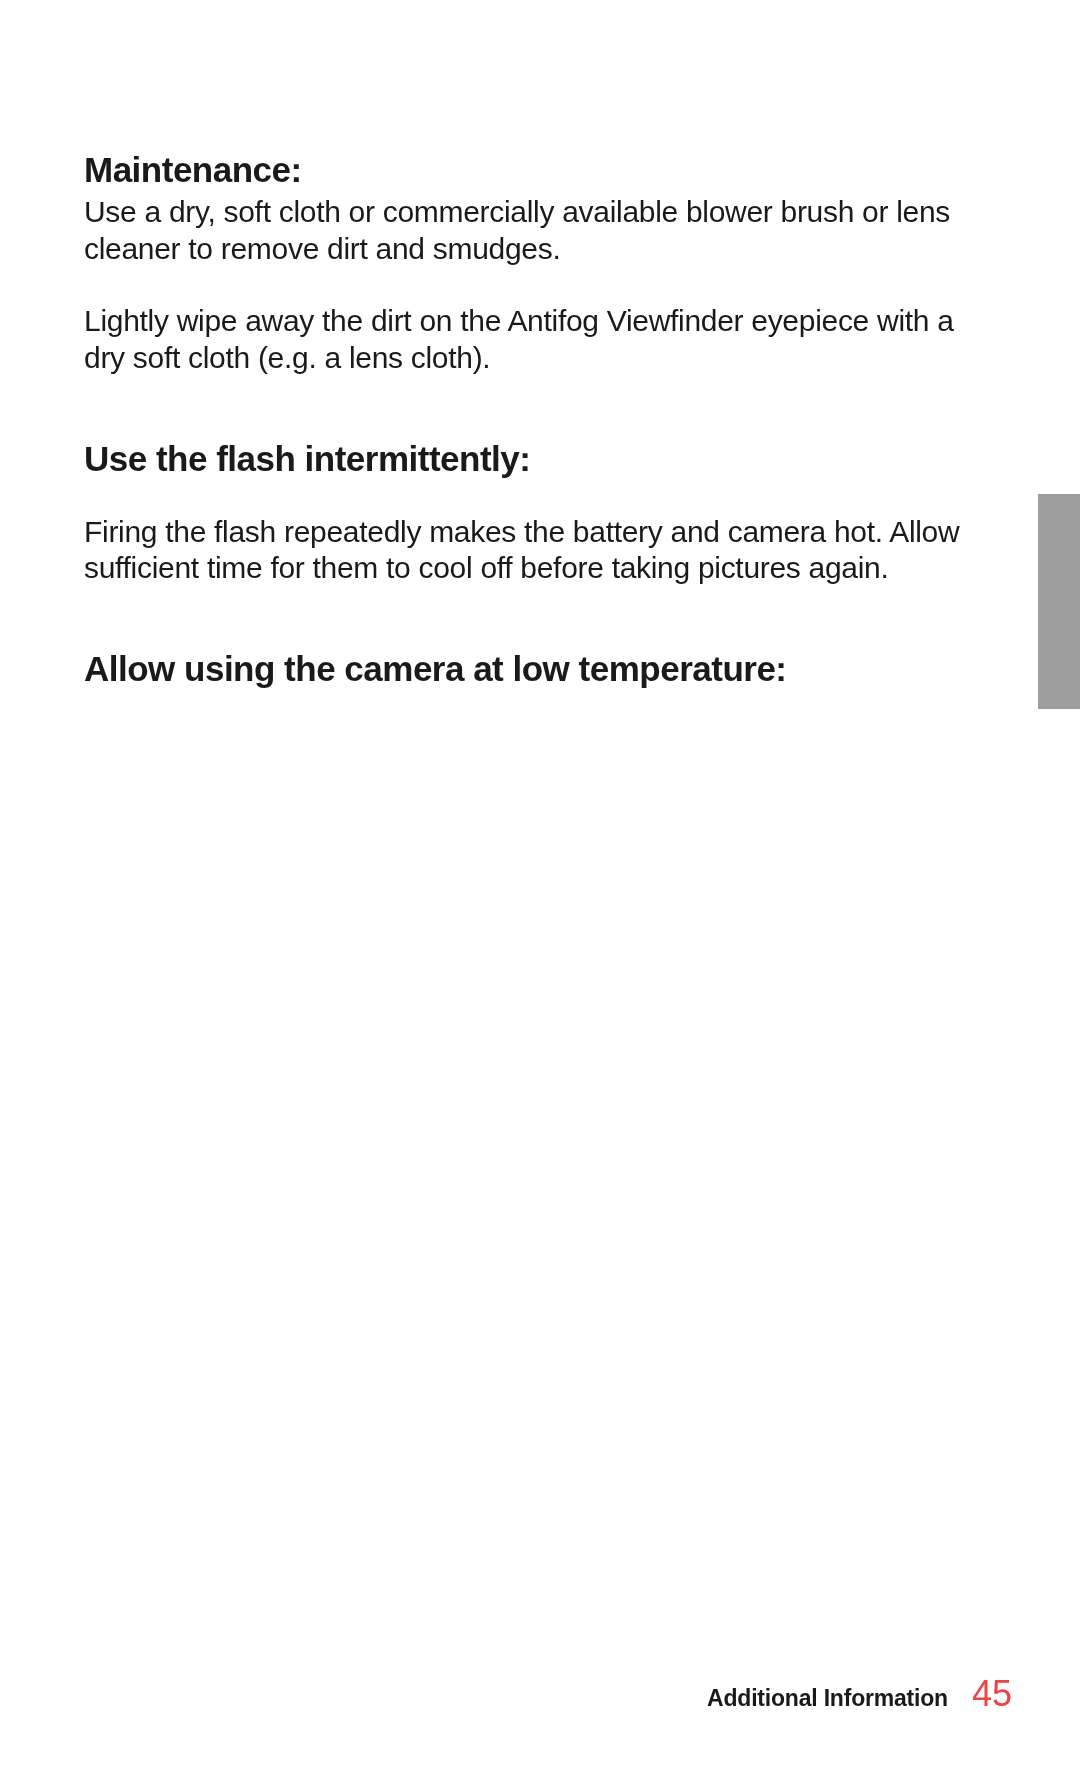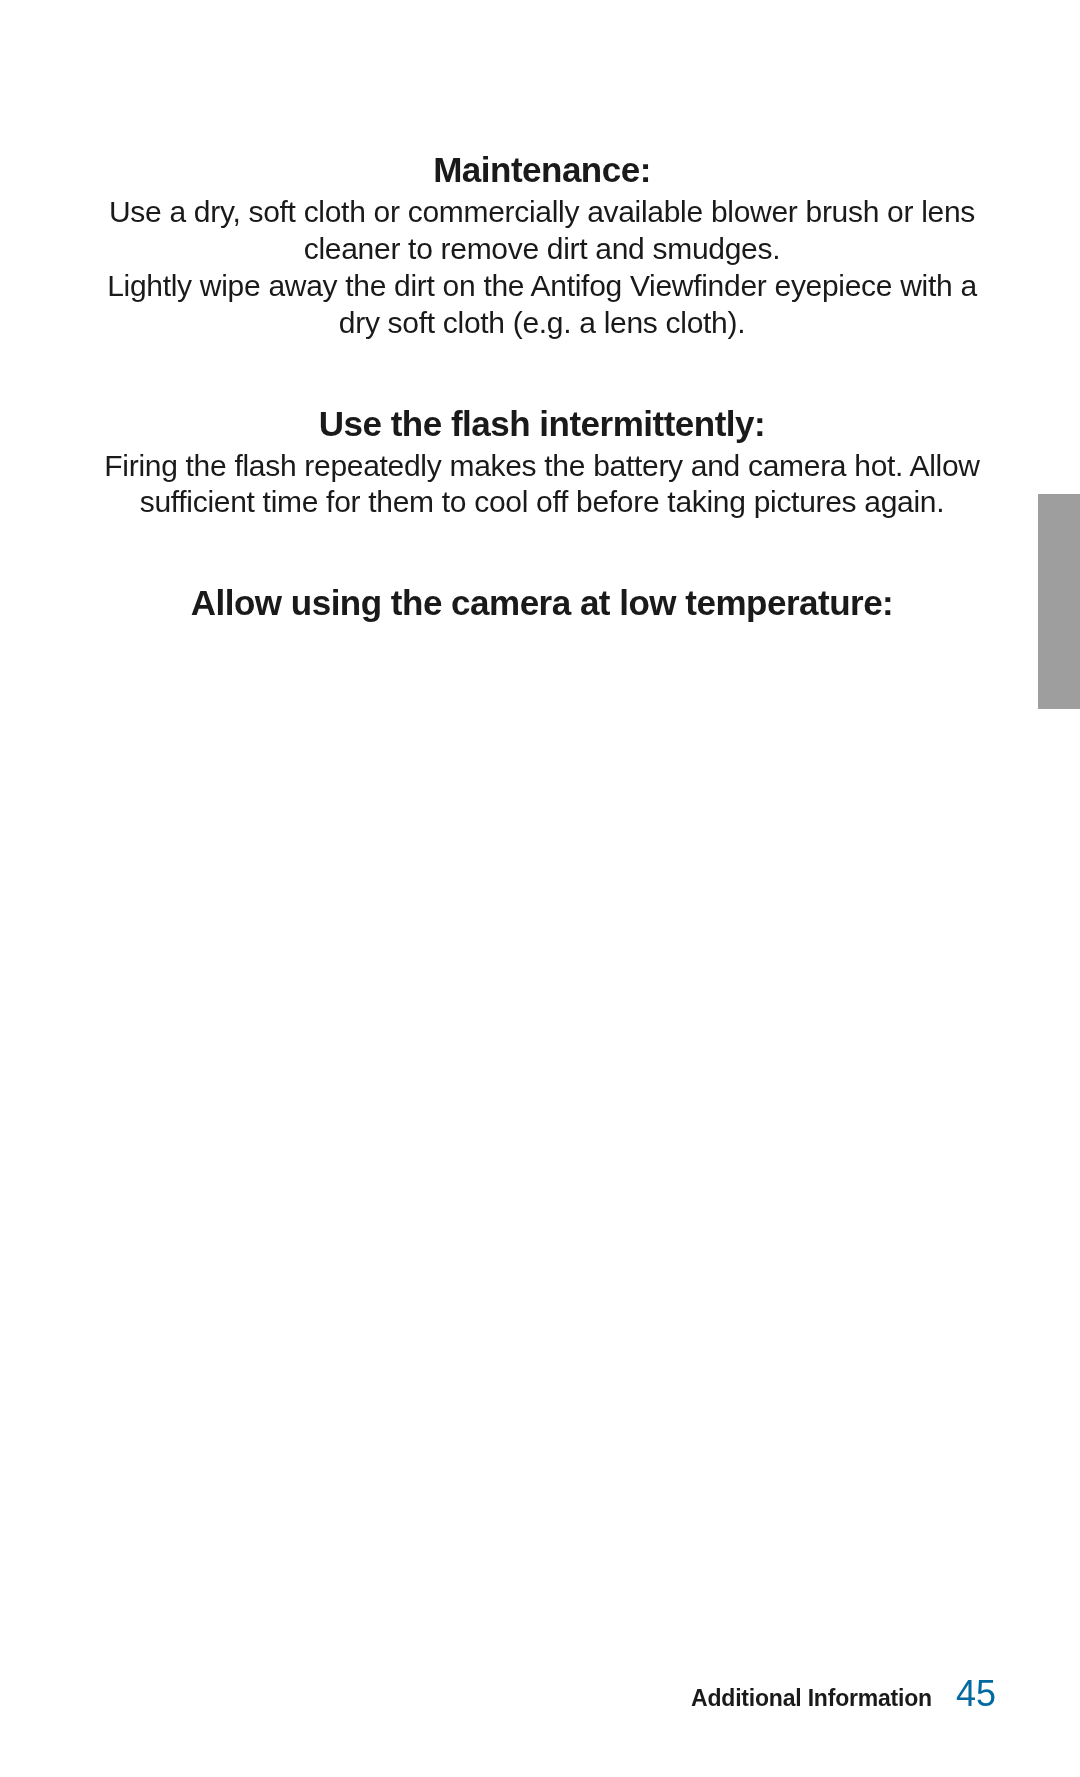--- a/index.html
+++ b/index.html
@@ -13,67 +13,67 @@
       height: 1777px;
       background: #ffffff;
       position: relative;
       color: #1a1a1a;
     }
     .page {
       padding: 150px 80px 0 84px;
     }
     .section {
       margin-bottom: 62px;
-      text-align: center;
     }
     .section-heading {
       font-size: 35px;
       font-weight: 700;
       letter-spacing: -0.5px;
       margin-bottom: 4px;
       color: #1a1a1a;
     }
     .body-text {
       font-size: 30px;
       line-height: 1.23;
       font-weight: 400;
       letter-spacing: -0.3px;
       color: #1a1a1a;
     }
     .para {
     }
     .para:last-child {
       margin-bottom: 0;
+      margin-top: 35px;
     }
     .thumb-tab {
       position: absolute;
       right: 0;
       top: 494px;
       width: 42px;
       height: 215px;
       background: #9e9e9e;
     }
     .footer {
       position: absolute;
       bottom: 62px;
-      right: 84px;
+      right: 68px;
       display: flex;
       align-items: baseline;
       gap: 24px;
     }
     .footer-label {
       font-size: 23px;
       font-weight: 700;
       letter-spacing: -0.2px;
       color: #1a1a1a;
     }
     .footer-number {
       font-size: 36px;
       font-weight: 400;
-      color: #0369a1;
+      color: #ef4444;
     }
   </style>
 </head>
 <body>
 
 <div class="page">
 
   <div class="section">
     <h2 class="section-heading">Maintenance:</h2>
     <p class="body-text para">Use a dry, soft cloth or commercially available blower brush or lens cleaner to remove dirt and smudges.</p>

